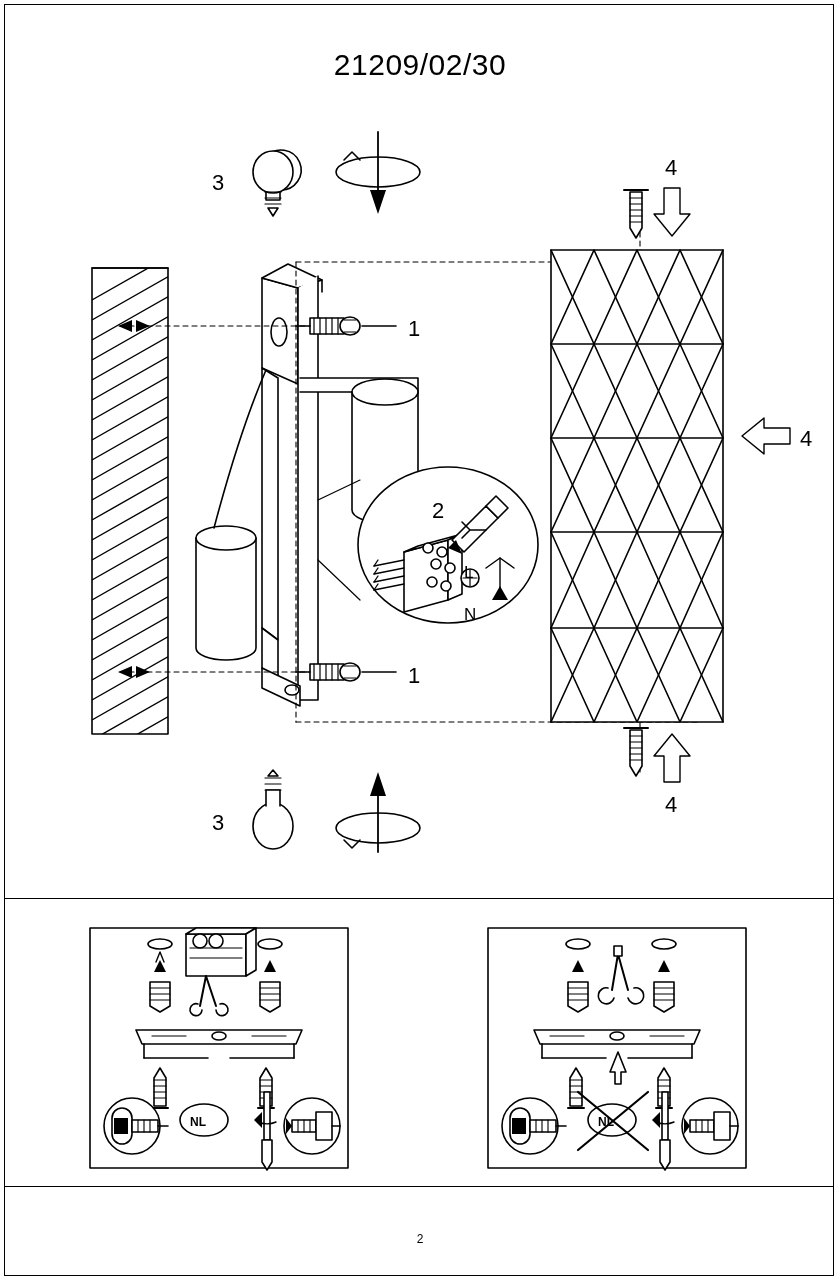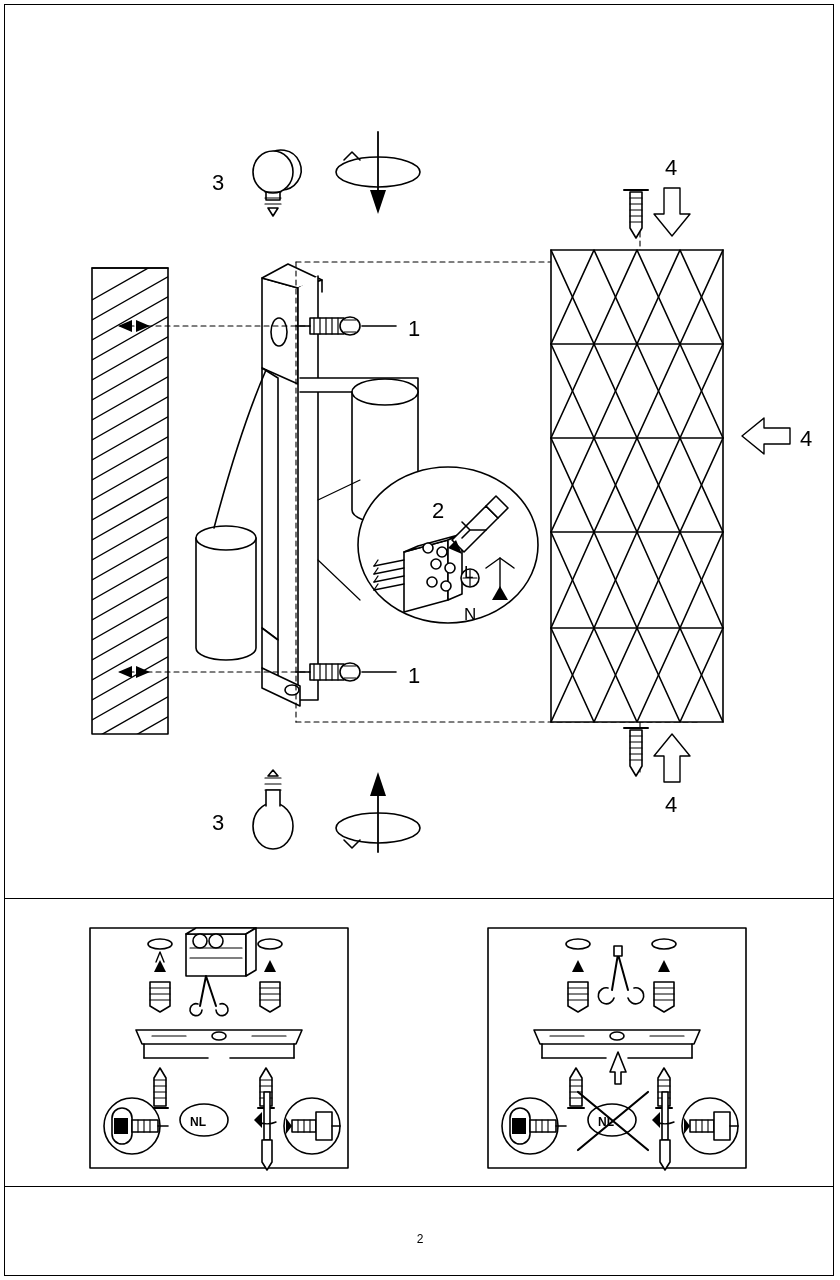--- a/index.html
+++ b/index.html
@@ -73,20 +73,21 @@
     font-weight: bold;
   }
 </style>
 </head>
 <body>
 
 <div class="page">
 
   <div class="outer-frame"></div>
 
+  <div class="title">21209/02/30</div>
 
   <div class="divider div1"></div>
   <div class="divider div2"></div>
 
   <svg class="main-svg" width="840" height="900" viewBox="0 0 840 900">
     <g fill="none" stroke="#000" stroke-width="1.6" stroke-linecap="round" stroke-linejoin="round">
 
       <g>
         <rect x="92" y="268" width="76" height="466" fill="#fff" stroke="#000" stroke-width="1.6"></rect>
         <line x1="92" y1="268" x2="168" y2="268"></line>

